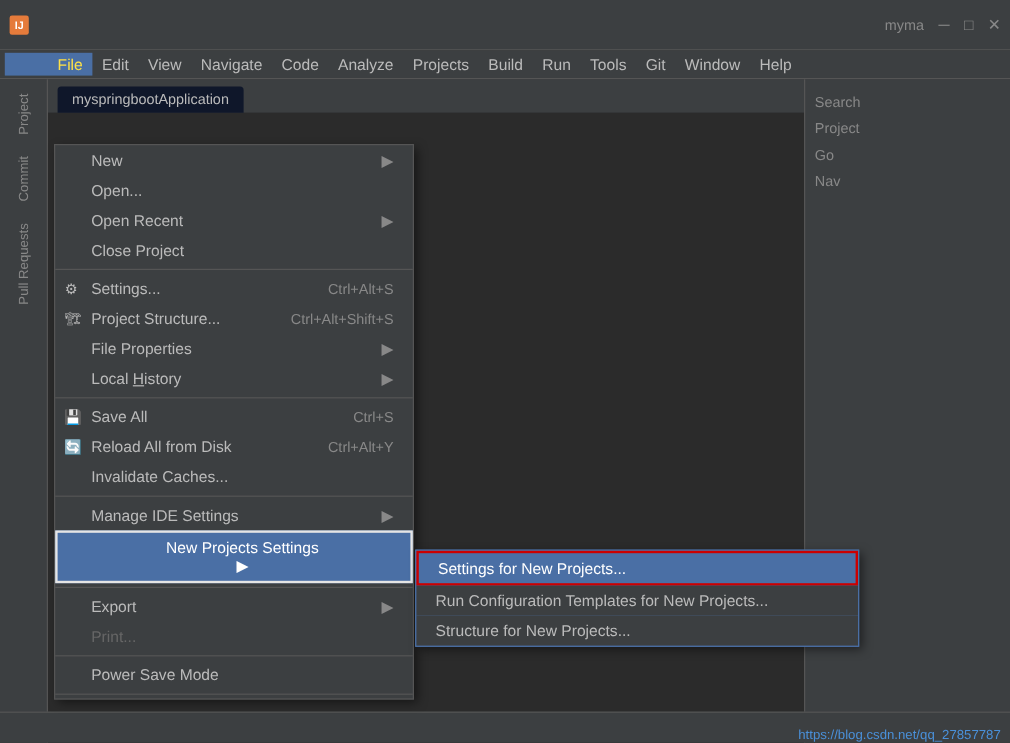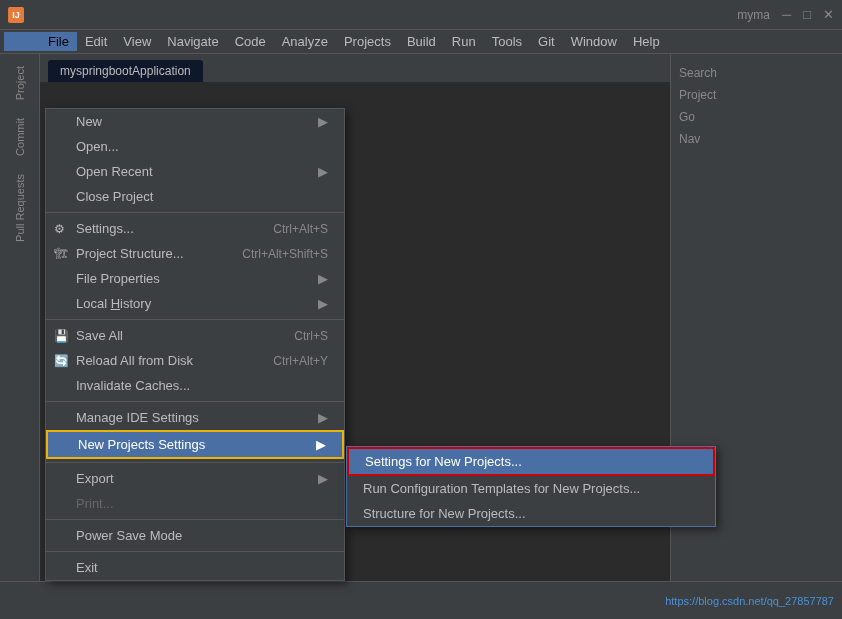--- a/index.html
+++ b/index.html
@@ -9,21 +9,21 @@
       background: #2b2b2b;
       font-family: 'Segoe UI', Arial, sans-serif;
       font-size: 13px;
       color: #a9b7c6;
       overflow: hidden;
       position: relative;
     }
 
     
     .title-bar {
-      height: 30px;
+      height: 42px;
       background: #3c3f41;
       display: flex;
       align-items: center;
       padding: 0 8px;
       border-bottom: 1px solid #555;
     }
     .title-bar-icon {
       width: 16px;
       height: 16px;
       background: #e57b3b;
@@ -43,21 +43,21 @@
       border-bottom: 1px solid #555;
       position: relative;
       z-index: 100;
     }
     .menu-item {
       padding: 2px 8px;
       cursor: pointer;
       color: #bbb;
       font-size: 13px;
     }
-    .menu-item.active { background: #4a6fa5; color: #000000; padding-left: 44px; }
+    .menu-item.active { background: #4a6fa5; color: #fde047; padding-left: 44px; }
 
     
     .main-area {
       display: flex;
       height: calc(619px - 54px);
       position: relative;
     }
 
     
     .sidebar {
@@ -184,21 +184,22 @@
       left: 346px;
       background: #4a6fa5;
       border: 1px solid #4a6fa5;
       min-width: 370px;
       box-shadow: 3px 3px 8px rgba(0,0,0,0.5);
       z-index: 500;
     }
 
     
     .red-border-row {
-      border: 2px solid #eab308;
+      border: 2px solid #e5e5e5;
+      flex-direction: column;
     }
 
     .submenu-np-item {
       padding: 5px 16px;
       color: #fff;
       cursor: pointer;
       font-size: 13px;
       background: #3c3f41;
     }
     .submenu-np-item.highlighted { background: #4a6fa5; color: #fff; border: 2px solid #cc0000; }
@@ -345,23 +346,20 @@
       </div>
 
       <div class="menu-separator"></div>
 
       <div class="menu-section-item">
         <span>Power Save Mode</span>
       </div>
 
       <div class="menu-separator"></div>
 
-      <div class="menu-section-item">
-        <span>Exit</span>
-      </div>
     </div>
 
     <div class="submenu-newprojects">
 
       <div class="submenu-np-item highlighted">
         Settings for New Projects...
       </div>
       <div class="submenu-np-item" style="background:#3c3f41; color:#bbb;">
         Run Configuration Templates for New Projects...
       </div>

